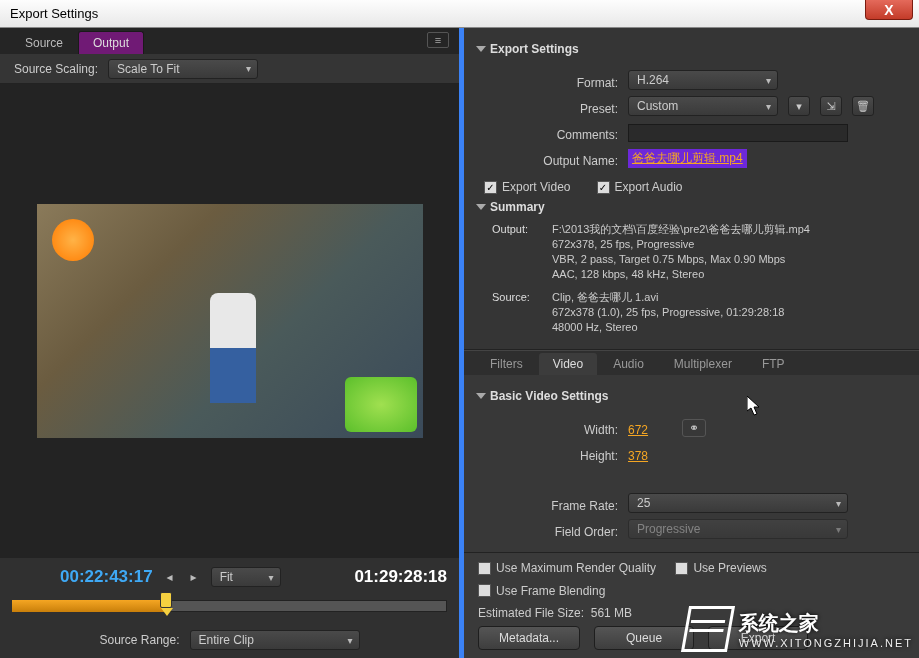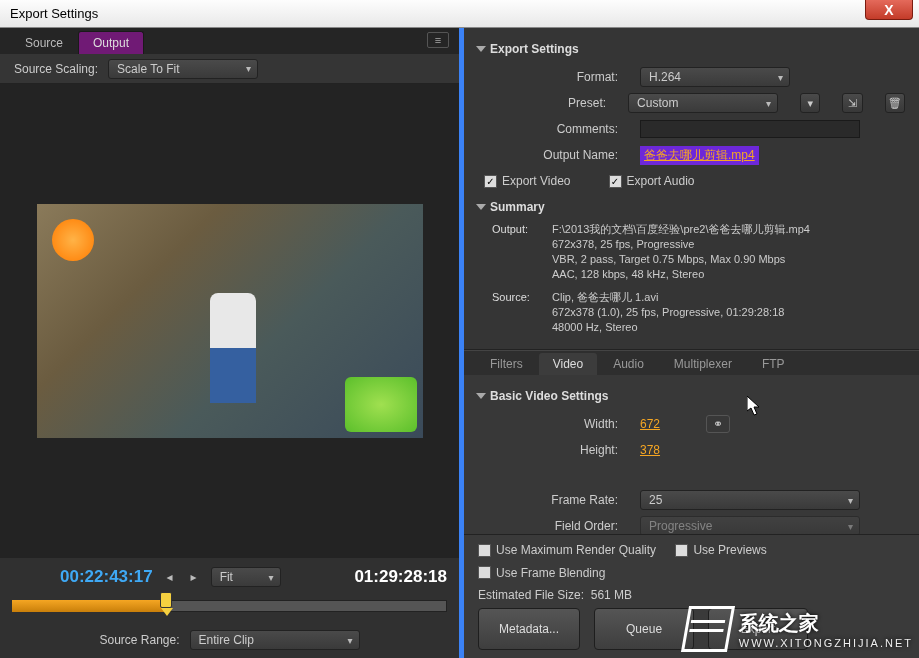--- a/index.html
+++ b/index.html
@@ -39,21 +39,21 @@
 .slider .range{position:absolute; left:0; width:152px; top:4px; height:12px; background:linear-gradient(#f5a623,#c97f0a);}
 .slider .head{position:absolute; left:148px; top:-4px; width:12px; height:16px; background:#f5d040; border:1px solid #333; border-radius:2px;}
 .slider .head::after{content:""; position:absolute; top:15px; left:0; width:0; height:0; border-left:6px solid transparent; border-right:6px solid transparent; border-top:8px solid #f5d040;}
 .rangerow{display:flex; align-items:center; justify-content:center; gap:10px; height:28px;}
 
 
 .right { flex:1; background:#353535; display:flex; flex-direction:column; overflow:hidden;}
 .panel{padding:8px 14px 6px 14px;}
 .sec-head{display:flex; align-items:center; gap:6px; color:#ddd; font-weight:bold; margin:6px 0 8px 0; font-size:12px;}
 .tw{width:0;height:0;border-top:5px solid transparent;border-bottom:5px solid transparent;border-left:6px solid #aaa; transform:rotate(90deg);}
-.formrow{display:flex; align-items:center; height:26px; gap:22px;}
+.formrow{display:flex; align-items:flex-end; height:26px; gap:10px;}
 .formrow .lbl{width:140px; text-align:right; color:#ccc;}
 .formrow .ctrl{flex:0 0 150px;}
 .iconbtn{width:22px; height:20px; border:1px solid #222; background:linear-gradient(#4a4a4a,#383838); border-radius:3px; display:inline-flex; align-items:center; justify-content:center; color:#ccc; font-size:11px; cursor:pointer;}
 .textfield{background:#2a2a2a; border:1px solid #1a1a1a; height:18px; flex:0 0 220px; color:#ccc; padding:0 4px;}
 .outname{color:#f5a623; text-decoration:underline; background:#6d28d9; padding:1px 4px;}
 .chk{display:inline-flex; align-items:center; gap:5px; margin-right:16px;}
 .chk .box{width:13px; height:13px; background:#ddd; border:1px solid #555; display:inline-flex; align-items:center; justify-content:center; font-size:10px; color:#000;}
 .summary{padding-left:14px; margin-top:6px;}
 .sumrow{display:flex; gap:6px; font-size:11px; line-height:15px; margin-bottom:8px;}
 .sumrow .slbl{width:54px; text-align:left; font-weight:normal; color:#ddd;}
@@ -65,21 +65,21 @@
 .tab2.active{background:#3c3c3c; color:#ddd;}
 .scroll{overflow:hidden; position:relative;}
 .vfield{color:#f5a623; text-decoration:underline; min-width:30px; display:inline-block;}
 .linkicon{width:24px; height:18px; border:1px solid #555; border-radius:3px; display:inline-flex; align-items:center; justify-content:center; margin-left:14px; cursor:pointer;}
 .wide-drop{min-width:220px;}
 .drop-disabled{opacity:0.5;}
 
 .bottom{background:#3a3a3a; border-top:1px solid #222; padding:8px 14px;}
 .est{color:#ccc; margin:6px 0;}
 .btnrow{display:flex; gap:14px; margin-top:6px;}
-.btn{background:linear-gradient(#555,#3e3e3e); border:1px solid #1e1e1e; border-radius:4px; color:#ddd; height:42px; padding:0 20px; font-size:12px; cursor:pointer; min-width:100px;}
+.btn{background:linear-gradient(#555,#3e3e3e); border:1px solid #1e1e1e; border-radius:4px; color:#ddd; height:24px; padding:0 20px; font-size:12px; cursor:pointer; min-width:100px;}
 
 .watermark{position:absolute; right:6px; bottom:6px; display:flex; align-items:center; gap:8px; color:#fff; font-size:20px; font-weight:bold; text-shadow:0 0 4px #000; pointer-events:none;}
 .watermark .logo{width:46px;height:46px; position:relative;}
 .watermark .logo::before{content:""; position:absolute; inset:0; border:3px solid #fff; transform:skewX(-10deg);}
 .watermark .logo::after{content:""; position:absolute; left:6px; right:6px; top:30%; height:3px; background:#fff; transform:skewX(-10deg); box-shadow:0 9px 0 #fff;}
 .watermark .sub{font-size:11px; letter-spacing:2px; display:block; color:#eee; font-weight:normal;}
 .cursor-arrow{position:absolute; left:747px; top:396px; width:14px; height:20px; pointer-events:none;}
 .cursor-arrow svg{display:block;}
 </style>
 </head>

